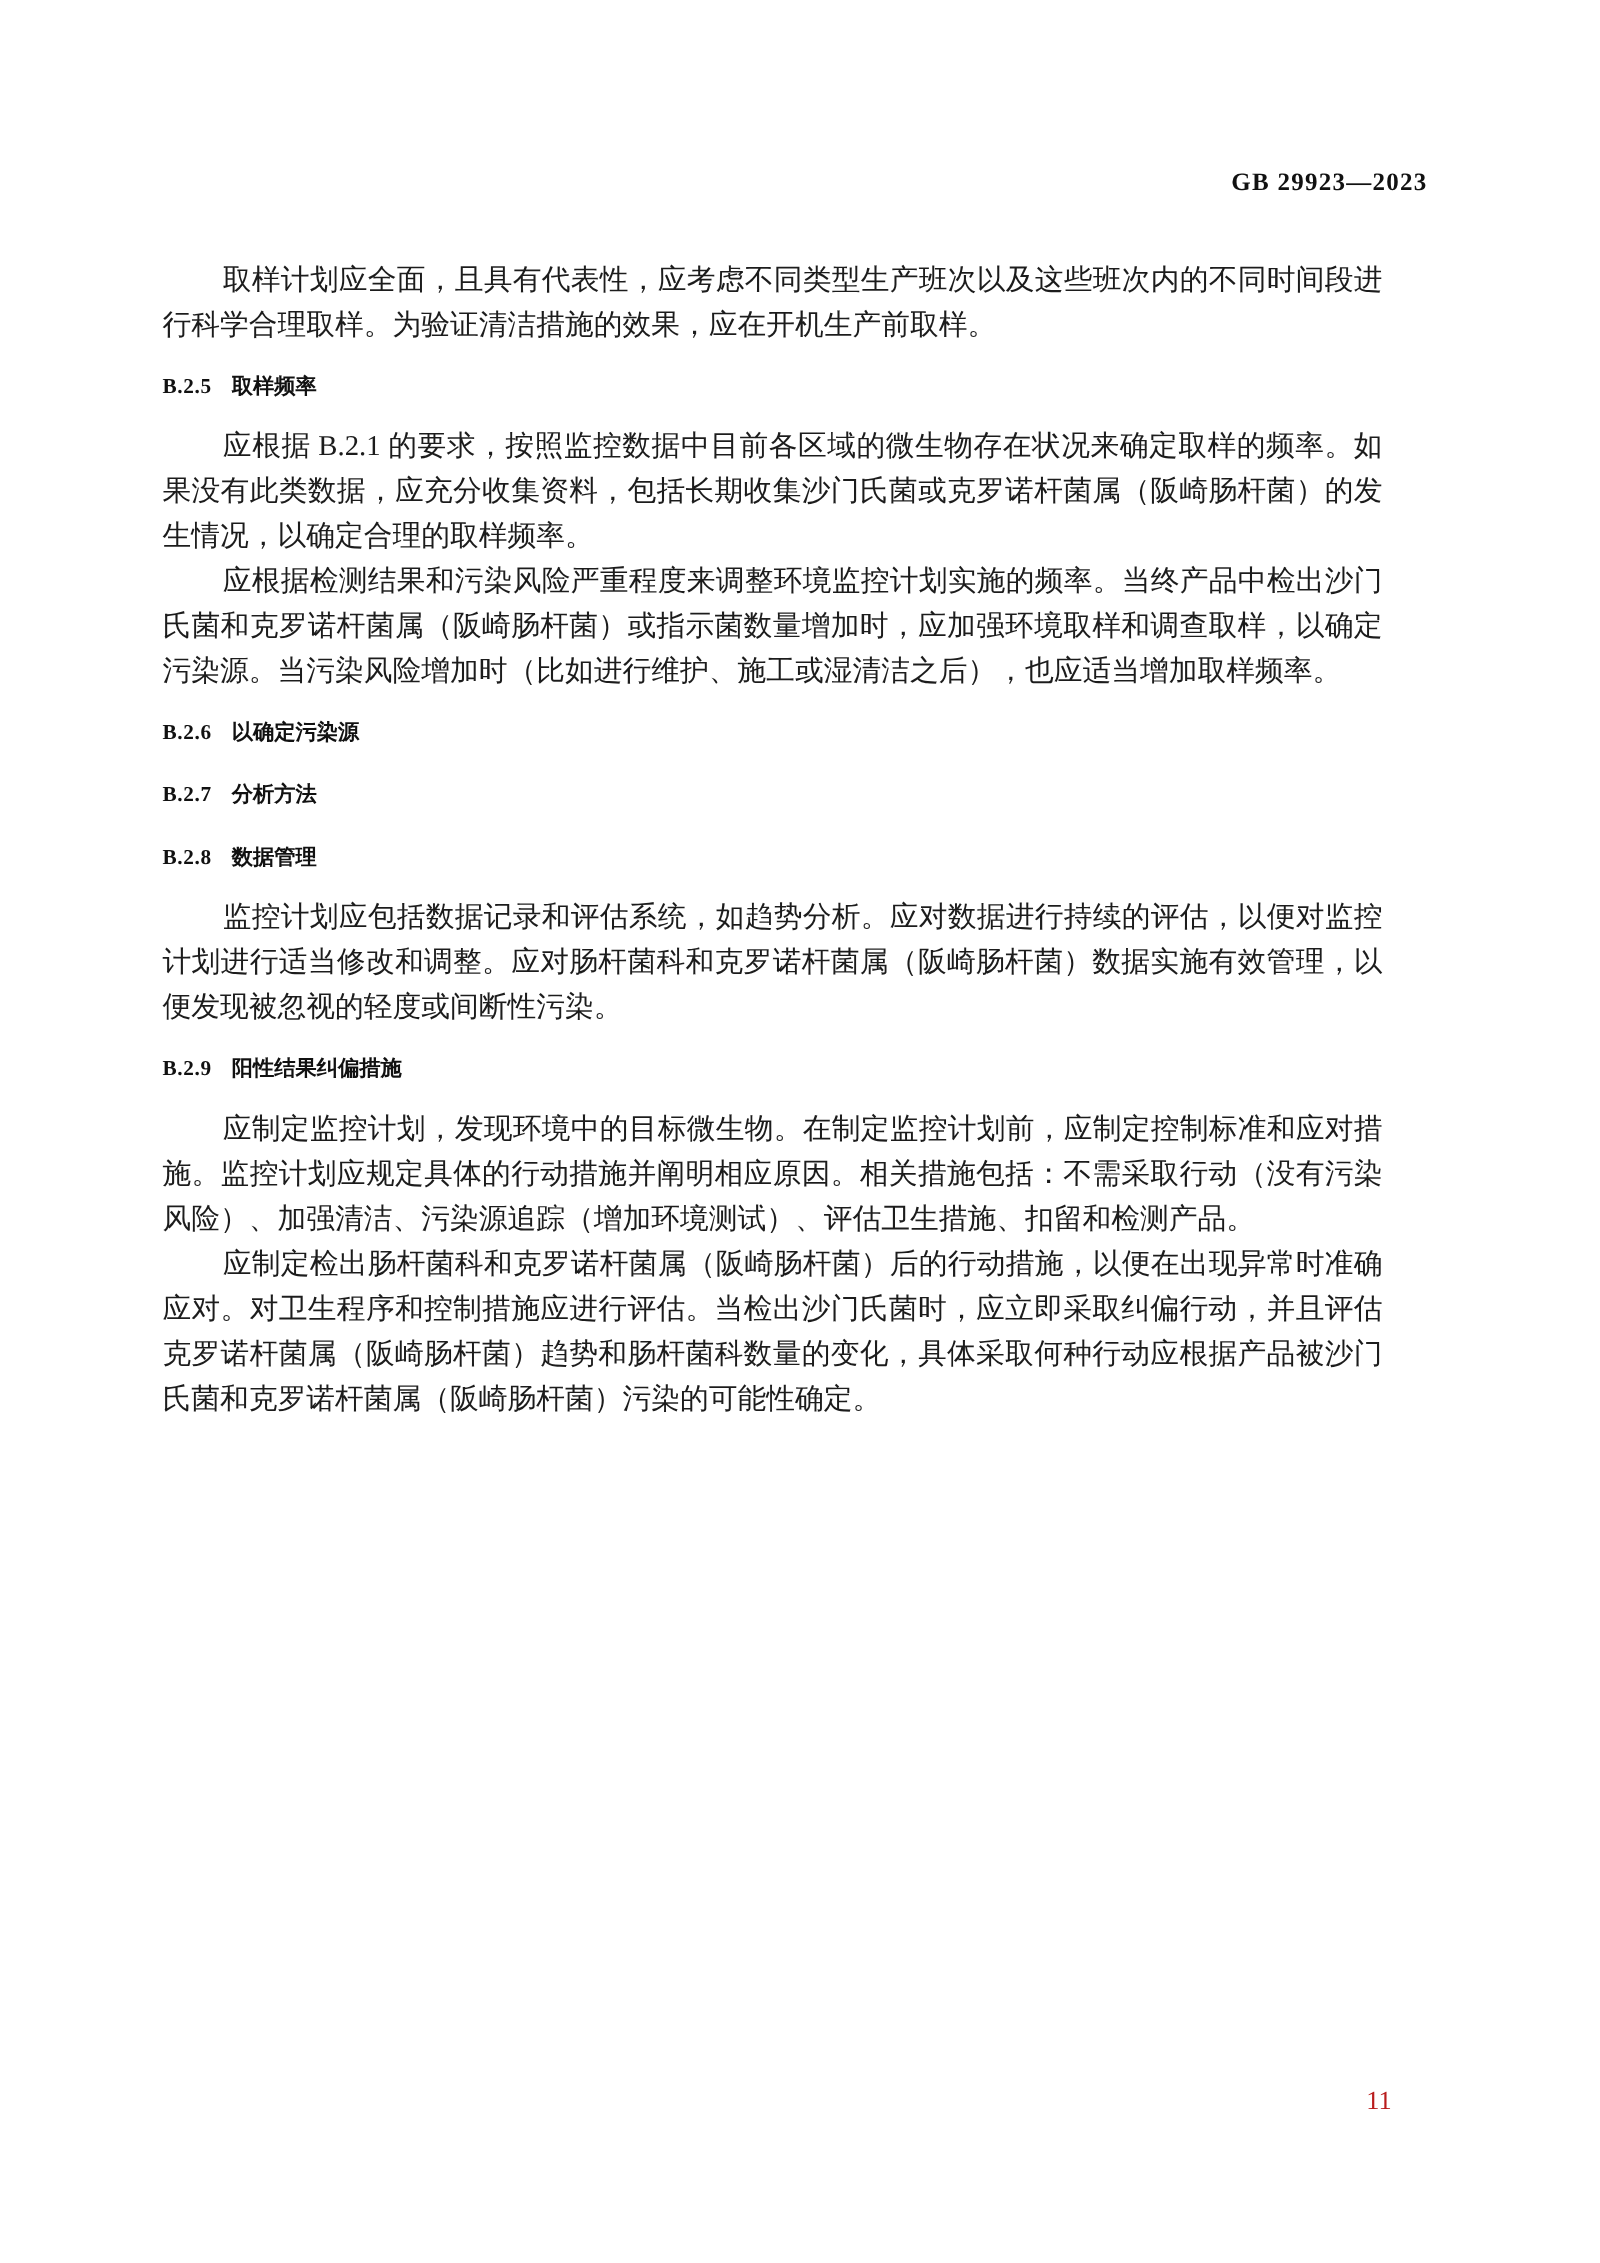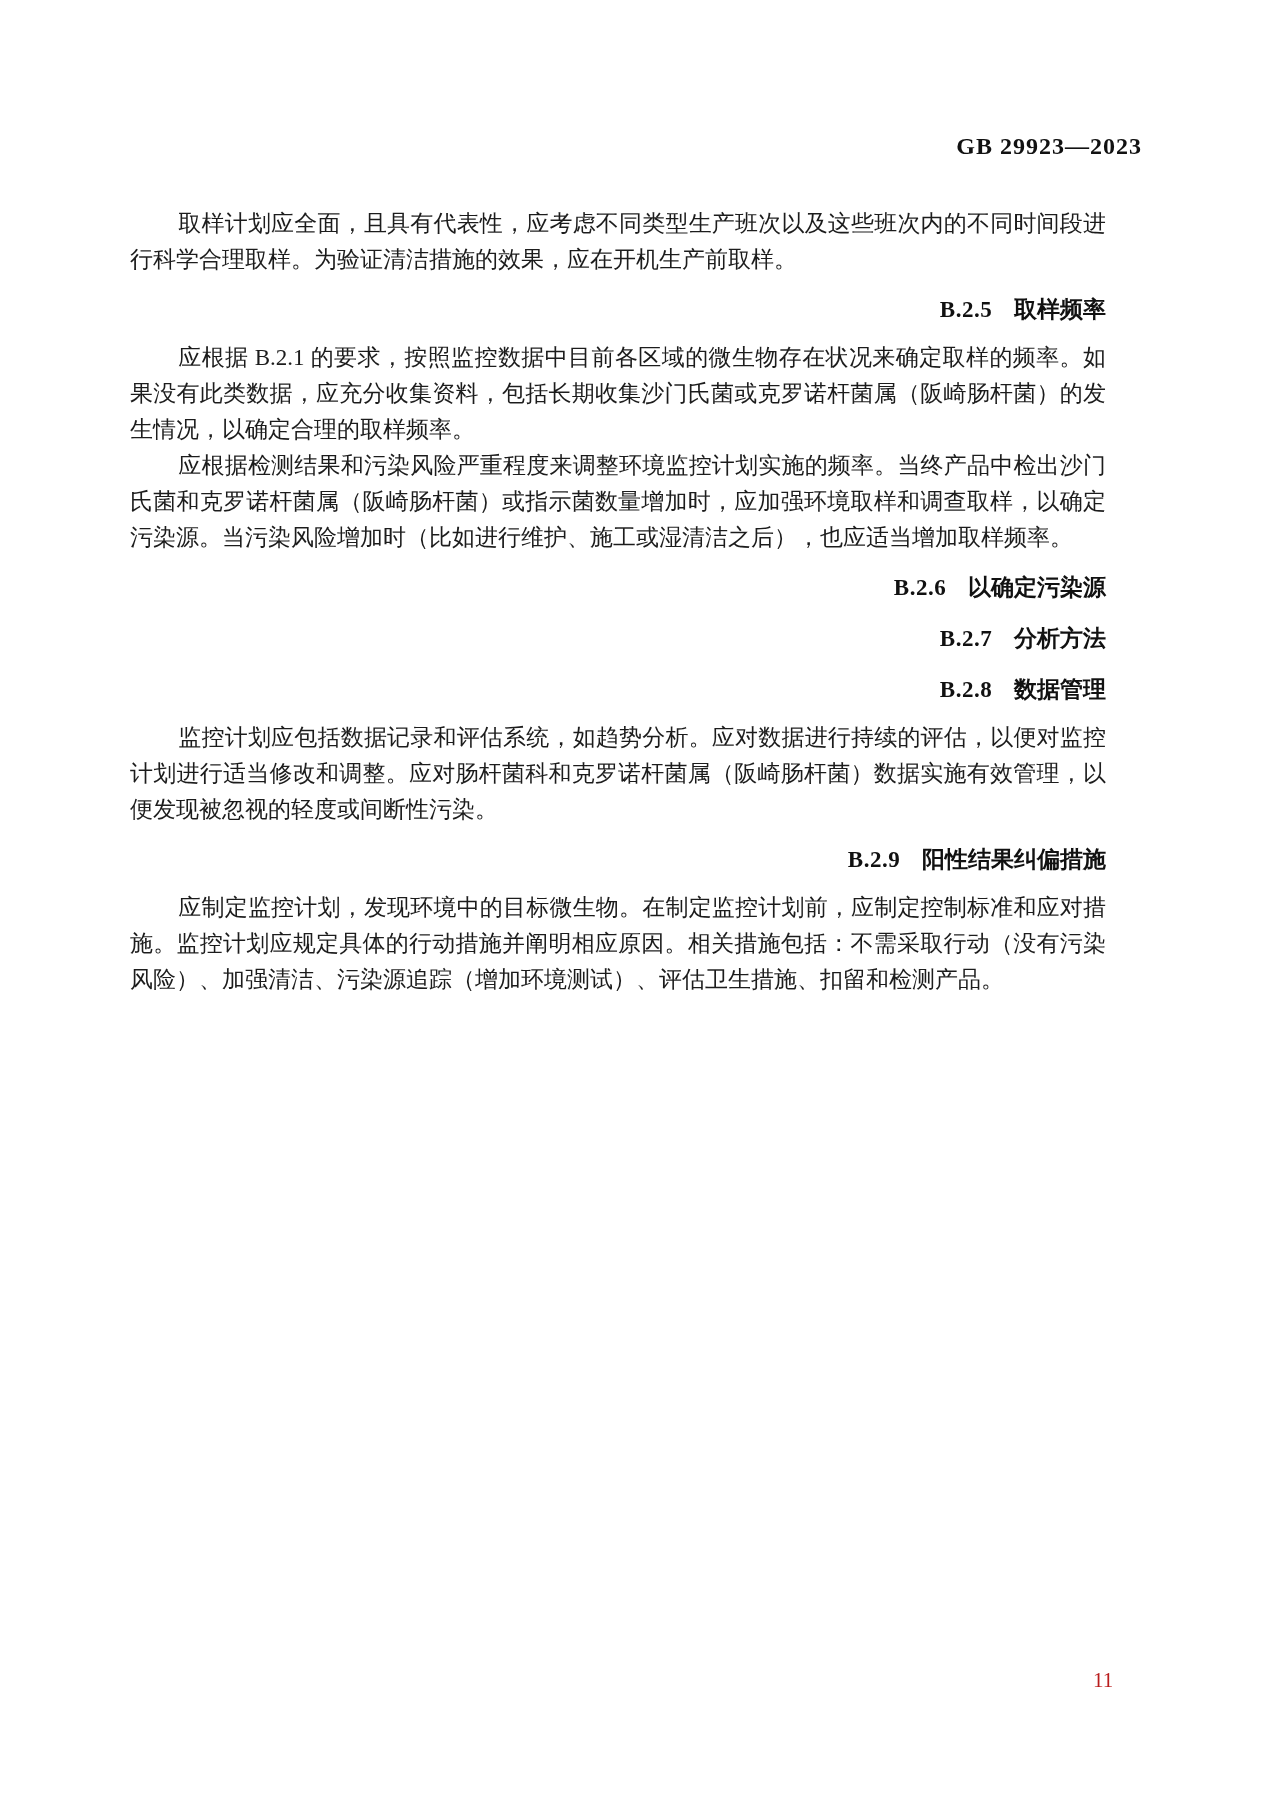--- a/index.html
+++ b/index.html
@@ -17,21 +17,21 @@
     inset: 0;
     background: #ffffff;
     overflow: hidden;
   }
   .doc-number {
     position: absolute;
     top: 131px;
     right: 138px;
     font-family: "Liberation Serif", "DejaVu Serif", serif;
     font-weight: bold;
-    font-size: 24px;
+    font-size: 20px;
     line-height: 30px;
     letter-spacing: 1px;
     color: #111;
     white-space: nowrap;
   }
   .body {
     position: absolute;
     left: 130px;
     top: 0;
     width: 976px;
@@ -43,26 +43,25 @@
     font-size: 23px;
     line-height: 36px;
     text-align: justify;
     text-justify: inter-ideograph;
     text-indent: 2.1em;
     color: #1c1c1c;
     word-break: break-all;
   }
   .heading {
     margin: 12px 0 0 0;
-    font-size: 23px;
+    font-size: 17px;
     line-height: 38px;
     font-weight: bold;
     color: #111;
     font-family: "Liberation Sans", "DejaVu Sans", sans-serif;
-    text-align: right;
   }
   .heading .num {
     font-family: "Liberation Serif", "DejaVu Serif", serif;
     margin-right: 0.95em;
     letter-spacing: 0.5px;
   }
   .heading + .para { margin-top: 11px; }
   .page-number {
     position: absolute;
     top: 1667px;
@@ -95,18 +94,19 @@
     <h3 class="heading"><span class="num">B.2.7</span><span class="htitle">分析方法</span></h3>
 
 
     <h3 class="heading"><span class="num">B.2.8</span><span class="htitle">数据管理</span></h3>
 
     <p class="para">监控计划应包括数据记录和评估系统，如趋势分析。应对数据进行持续的评估，以便对监控计划进行适当修改和调整。应对肠杆菌科和克罗诺杆菌属（阪崎肠杆菌）数据实施有效管理，以便发现被忽视的轻度或间断性污染。</p>
 
     <h3 class="heading"><span class="num">B.2.9</span><span class="htitle">阳性结果纠偏措施</span></h3>
 
     <p class="para">应制定监控计划，发现环境中的目标微生物。在制定监控计划前，应制定控制标准和应对措施。监控计划应规定具体的行动措施并阐明相应原因。相关措施包括：不需采取行动（没有污染风险）、加强清洁、污染源追踪（增加环境测试）、评估卫生措施、扣留和检测产品。</p>
+    <p class="para">应制定检出肠杆菌科和克罗诺杆菌属（阪崎肠杆菌）后的行动措施，以便在出现异常时准确应对。对卫生程序和控制措施应进行评估。当检出沙门氏菌时，应立即采取纠偏行动，并且评估克罗诺杆菌属（阪崎肠杆菌）趋势和肠杆菌科数量的变化，具体采取何种行动应根据产品被沙门氏菌和克罗诺杆菌属（阪崎肠杆菌）污染的可能性确定。</p>
 
   </main>
 
   <div class="page-number">11</div>
 
 </div>
 
 </body></html>

